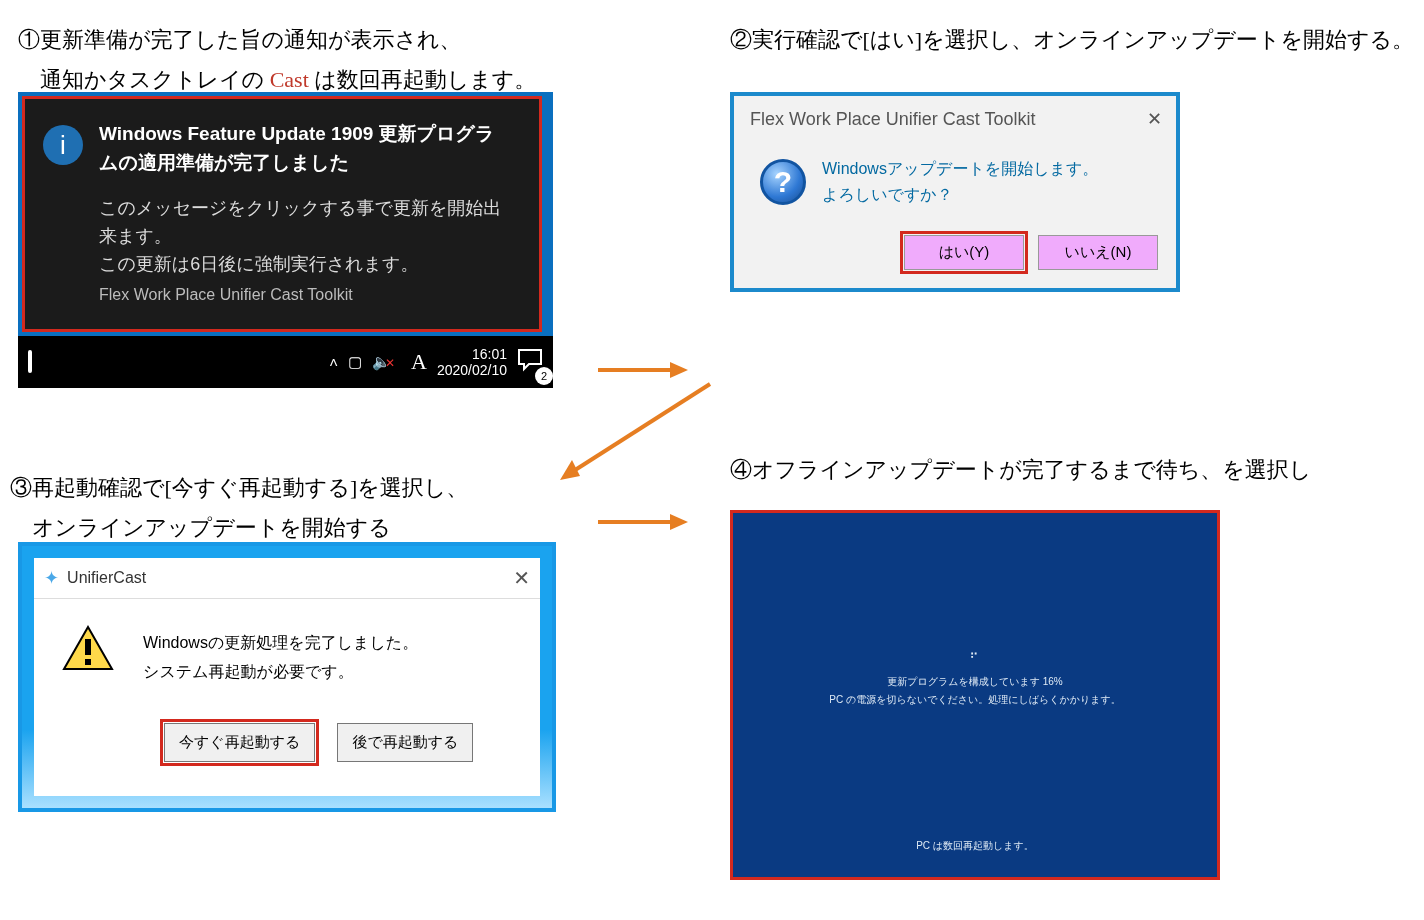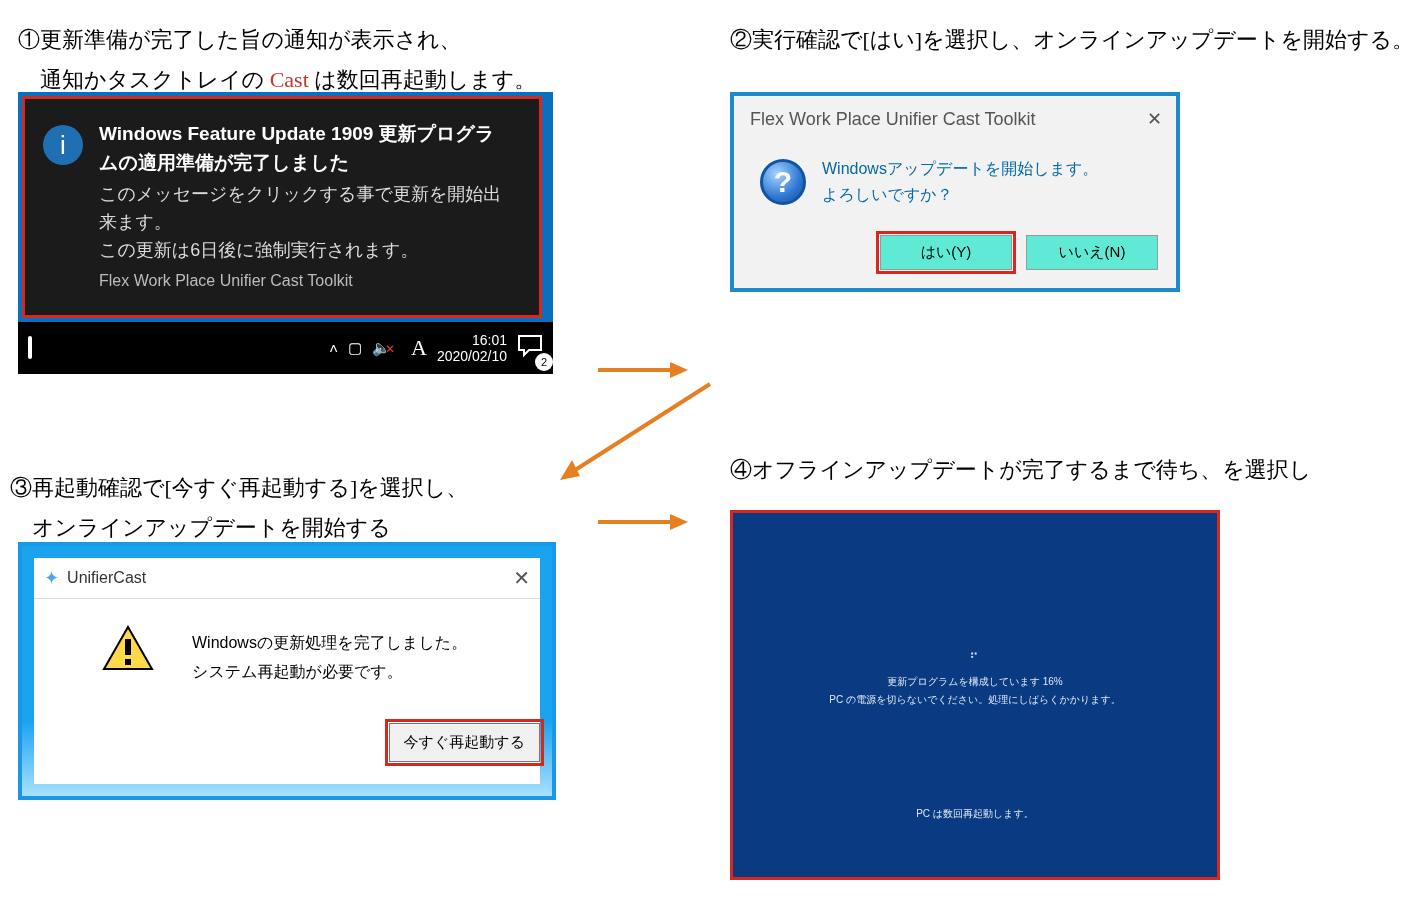--- a/index.html
+++ b/index.html
@@ -35,21 +35,21 @@
   .toast-icon {
     width: 40px; height: 40px; border-radius: 50%;
     background: #1f6fb2;
     color: #fff; font-size: 26px;
     display: flex; align-items: center; justify-content: center;
     flex: none;
     margin-top: 6px;
     font-family: "Segoe UI", sans-serif;
   }
   .toast-body { color: #dcdcdc; font-size: 18px; line-height: 1.55; }
-  .toast-title { color: #fff; font-weight: bold; font-size: 19px; margin-bottom: 3px; }
+  .toast-title { color: #fff; font-weight: bold; font-size: 19px; margin-bottom: 17px; }
   .toast-app { color: #bcbcbc; font-size: 16px; margin-top: 4px; }
 
   .taskbar {
     background: #000;
     height: 52px;
     display: flex; align-items: center; justify-content: space-between;
     padding: 0 10px;
     color: #fff;
     font-family: "Segoe UI", Meiryo, sans-serif;
   }
@@ -68,41 +68,41 @@
   .win-frame2 { border: 4px solid #1c8acc; background: #f2f2f2; width: 450px; }
   .dlg2-title { display:flex; justify-content:space-between; align-items:center; padding:12px 14px 4px 16px; }
   .dlg2-title span { color:#555; font-size:18px; }
   .close-x { color:#999; font-size:22px; font-weight:300; }
   .dlg2-body { display:flex; gap:16px; padding: 22px 18px 28px 26px; align-items:center; }
   .q-icon { width:46px; height:46px; border-radius:50%; border:3px solid #1154a1;
     background: radial-gradient(circle at 35% 30%, #a7d4ff, #2e78d4 60%, #1a4e92);
     color:#fff; font-size:30px; font-weight:bold; display:flex; align-items:center; justify-content:center; flex:none; }
   .dlg2-text { font-size:16px; color:#0369a1; line-height:1.6; }
   .dlg2-btns { display:flex; justify-content:flex-end; gap:14px; padding: 0 18px 18px; }
-  .winbtn { background:#5eead4; border:1px solid #999; padding: 7px 0; font-size:15px; width:132px; text-align:center; }
+  .winbtn { background:#f0abfc; border:1px solid #999; padding: 7px 0; font-size:15px; width:120px; text-align:center; }
   .highlight-red { outline: 3px solid #d3291e; outline-offset: 1px; }
   .wrap3 { border:4px solid #1898e6; padding-bottom: 0; width:538px; }
   .wallpaper3 { background: linear-gradient(#1aa3ef 70%, #a9e0ff); padding:12px; }
   .dlg3 { background:#fff; }
   .dlg3-title { display:flex; align-items:center; gap:8px; padding:8px 10px; font-size:16px; color:#333; border-bottom:1px solid #ddd; }
   .star-ico { color:#4aa8e8; font-size:18px; }
   .dlg3-close { margin-left:auto; color:#555; font-size:20px; }
-  .dlg3-body { display:flex; gap:38px; padding: 26px 20px 18px 28px; margin-left: 40px; }
+  .dlg3-body { display:flex; gap:29px; padding: 26px 20px 18px 28px; }
   .warn-tri { width:52px; height:46px; position:relative; }
   .warn-tri svg { width:100%; height:100%; }
   .dlg3-text { font-size:16px; line-height:1.8; padding-top:4px; }
-  .dlg3-btns { display:flex; gap:22px; padding: 18px 0 22px 130px; justify-content: flex-end; }
+  .dlg3-btns { display:flex; gap:22px; padding: 18px 0 34px 130px; }
   .btn3 { border:1px solid #777; background:#f0f0f0; padding:9px 14px; font-size:15px; }
 
   
   .bsod-wrap { border:3px solid #d3291e; width:490px; height:370px; background:#0a3a82; color:#dfeaf5; position:relative; }
   .bsod-center { position:absolute; left:0; right:0; top:38%; text-align:center; font-size:10px; }
   .bsod-spinner { letter-spacing:2px; font-size:12px; margin-bottom:10px; }
   .bsod-line { margin-top:4px; }
-  .bsod-bottom { position:absolute; left:0; right:0; bottom:56px; text-align:center; font-size:10px; }
+  .bsod-bottom { position:absolute; left:0; right:0; bottom:24px; text-align:center; font-size:10px; }
 
   
   .arrow { position:absolute; }
   .arrow svg { display:block; }
 </style>
 </head>
 <body>
 
 <div class="abs caption" style="left:18px; top:20px;">
   <span>①更新準備が完了した旨の通知が表示され、</span><br>
@@ -189,20 +189,21 @@
               <rect x="23" y="34" width="6" height="6" fill="#000"></rect>
             </svg>
         </div>
         <div class="dlg3-text">
           <div>Windowsの更新処理を完了しました。</div>
           <div>システム再起動が必要です。</div>
         </div>
       </div>
       <div class="dlg3-btns">
         <div class="btn3 highlight-red">今すぐ再起動する</div>
+        <div class="btn3">後で再起動する</div>
       </div>
     </div>
   </div>
 </div>
 
 <div class="abs caption" style="left:730px; top:450px;">
   <span>④オフラインアップデートが完了するまで待ち、を選択し</span>
 </div>
 
 <div class="abs bsod-wrap" style="left:730px; top:510px;">

